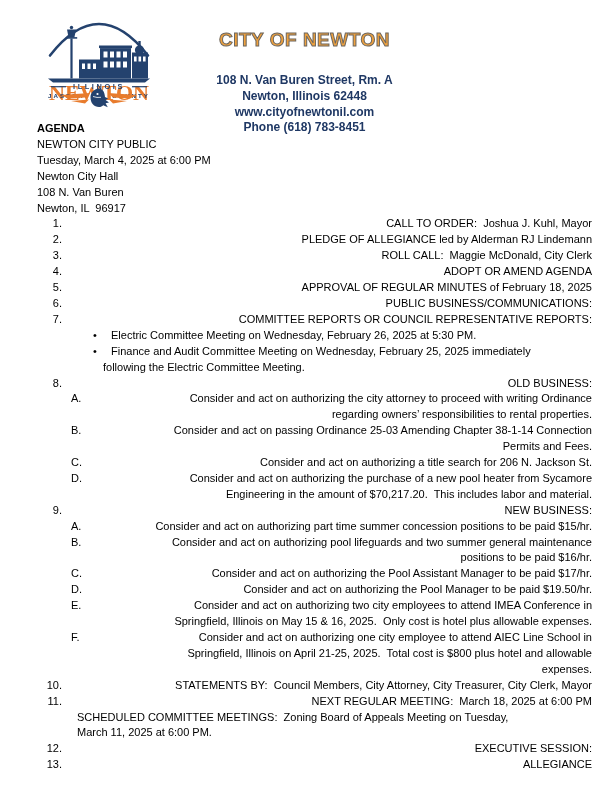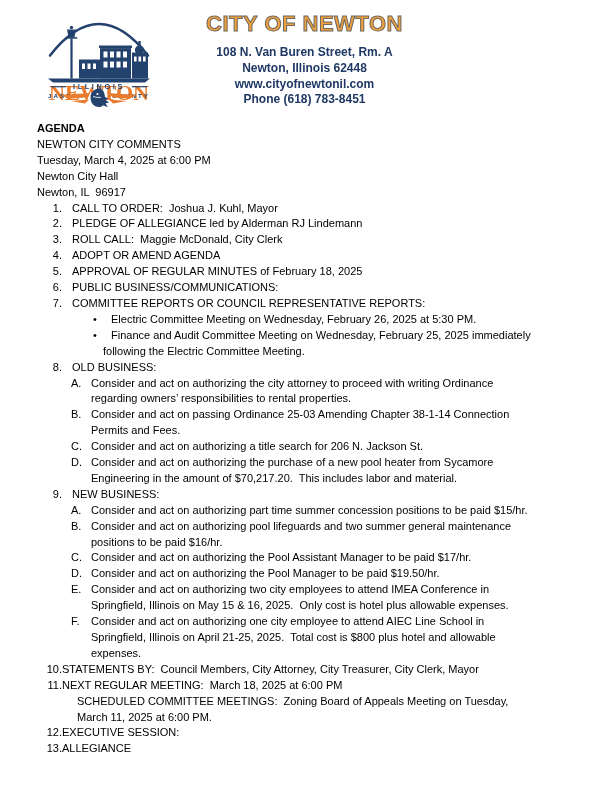--- a/index.html
+++ b/index.html
@@ -5,37 +5,38 @@
   html,body { margin:0; padding:0; background:#ffffff; }
   .page {
     position:relative; width:612px; height:792px; background:#ffffff;
     font-family:"Liberation Sans", sans-serif; color:var(--text-black,#000);
     overflow:hidden;
   }
   
   .logo { position:absolute; left:46px; top:22px; width:106px; height:86px; }
   .header-right { position:absolute; left:162px; top:13px; width:285px; text-align:center; }
   .org-title {
-    font-size:22px; font-weight:bold; letter-spacing:0.5px;
+    font-size:19px; font-weight:bold; letter-spacing:0.5px;
     color:var(--title-orange,#efa13d);
     -webkit-text-stroke:1px var(--title-outline,#6d675f);
     text-stroke:1px var(--title-outline,#6d675f);
     line-height:22px;
+    margin-top:16px;
   }
-  .address { margin-top:10px; font-size:12px; font-weight:bold; color:var(--navy,#1f3864); line-height:15.8px; }
+  .address { margin-top:22px; font-size:12px; font-weight:bold; color:var(--navy,#1f3864); line-height:15.8px; }
   .address div { white-space:pre; }
   
   .content { position:absolute; left:37px; top:121px; right:20px; font-size:11px; line-height:15.9px; }
   .line { white-space:pre; }
   .intro div { white-space:pre; }
   .intro .bold { font-weight:bold; }
   .oli { display:flex; }
   .oli .num { flex:0 0 35px; width:35px; text-align:right; padding-right:10px; box-sizing:border-box; white-space:pre; }
   .oli.wide .num { flex-basis:25px; width:25px; padding-right:0; }
-  .itext { flex:1 1 auto; min-width:0; }
+  .itext { flex:1 1 auto; min-width:0;text-align:right; }
   .ali { display:flex; margin-left:34px; }
   .ali .num { flex:0 0 20px; width:20px; white-space:pre; }
   .bli { position:relative; margin-left:66px; text-indent:8px; }
   .bli .dot { position:absolute; left:-10px; top:0; text-indent:0; }
   .cont { margin-left:40px; }
   svg text { font-weight:bold; }
 </style>
 </head>
 <body>
 
@@ -106,23 +107,24 @@
       <div>108 N. Van Buren Street, Rm. A</div>
       <div>Newton, Illinois 62448</div>
       <div>www.cityofnewtonil.com</div>
       <div>Phone (618) 783-8451</div>
     </div>
   </div>
 
   <div class="content">
     <div class="intro">
       <div class="bold">AGENDA</div>
-      <div>NEWTON CITY COMMENTS</div>
+      <div>NEWTON CITY PUBLIC</div>
       <div>Tuesday, March 4, 2025 at 6:00 PM</div>
       <div>Newton City Hall</div>
+      <div>108 N. Van Buren</div>
       <div>Newton, IL  96917</div>
     </div>
     <div id="agenda-list">
         <div class="oli">
           <span class="num">1.</span>
           <div class="itext"><span class="line">CALL TO ORDER:  Joshua J. Kuhl, Mayor</span></div>
         </div>
         <div class="oli">
           <span class="num">2.</span>
           <div class="itext"><span class="line">PLEDGE OF ALLEGIANCE led by Alderman RJ Lindemann</span></div>

